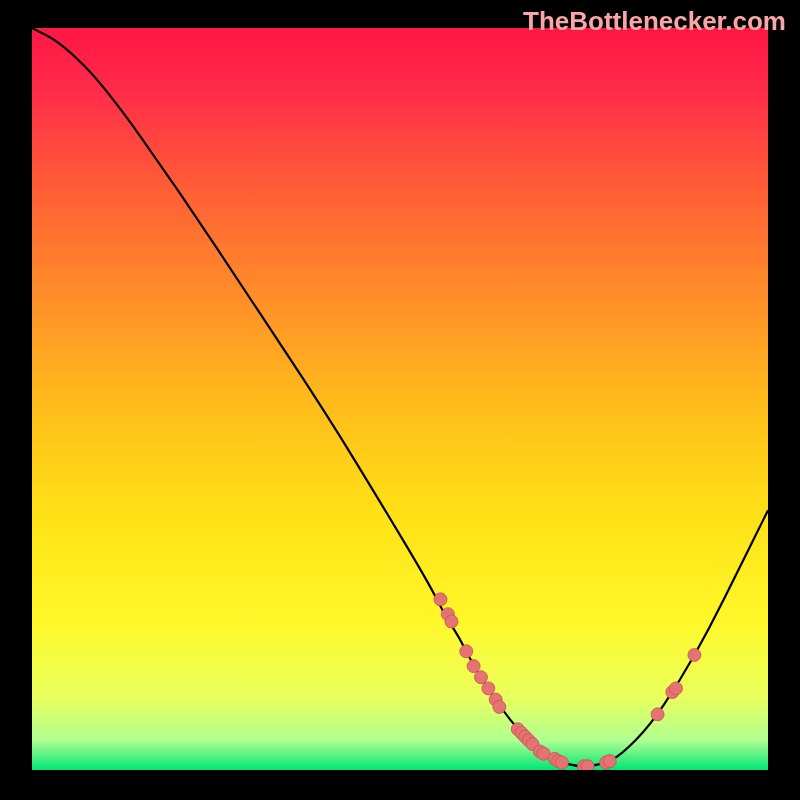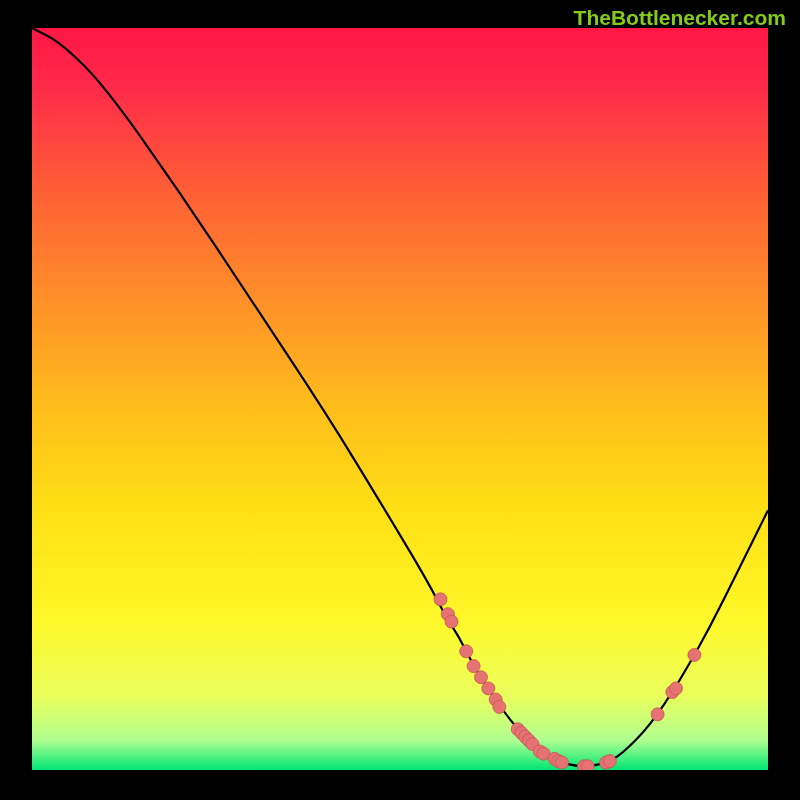--- a/index.html
+++ b/index.html
@@ -7,22 +7,22 @@
     width: 800px;
     height: 800px;
     background: #000;
     font-family: Arial, sans-serif;
     overflow: hidden;
   }
   .watermark {
     position: absolute;
     top: 6px;
     right: 14px;
-    color: #84cc16;
-    font-size: 21px;
+    color: #fca5a5;
+    font-size: 26px;
     font-weight: bold;
     z-index: 10;
   }
   .plot {
     position: absolute;
     left: 32px;
     top: 28px;
     width: 736px;
     height: 742px;
   }

